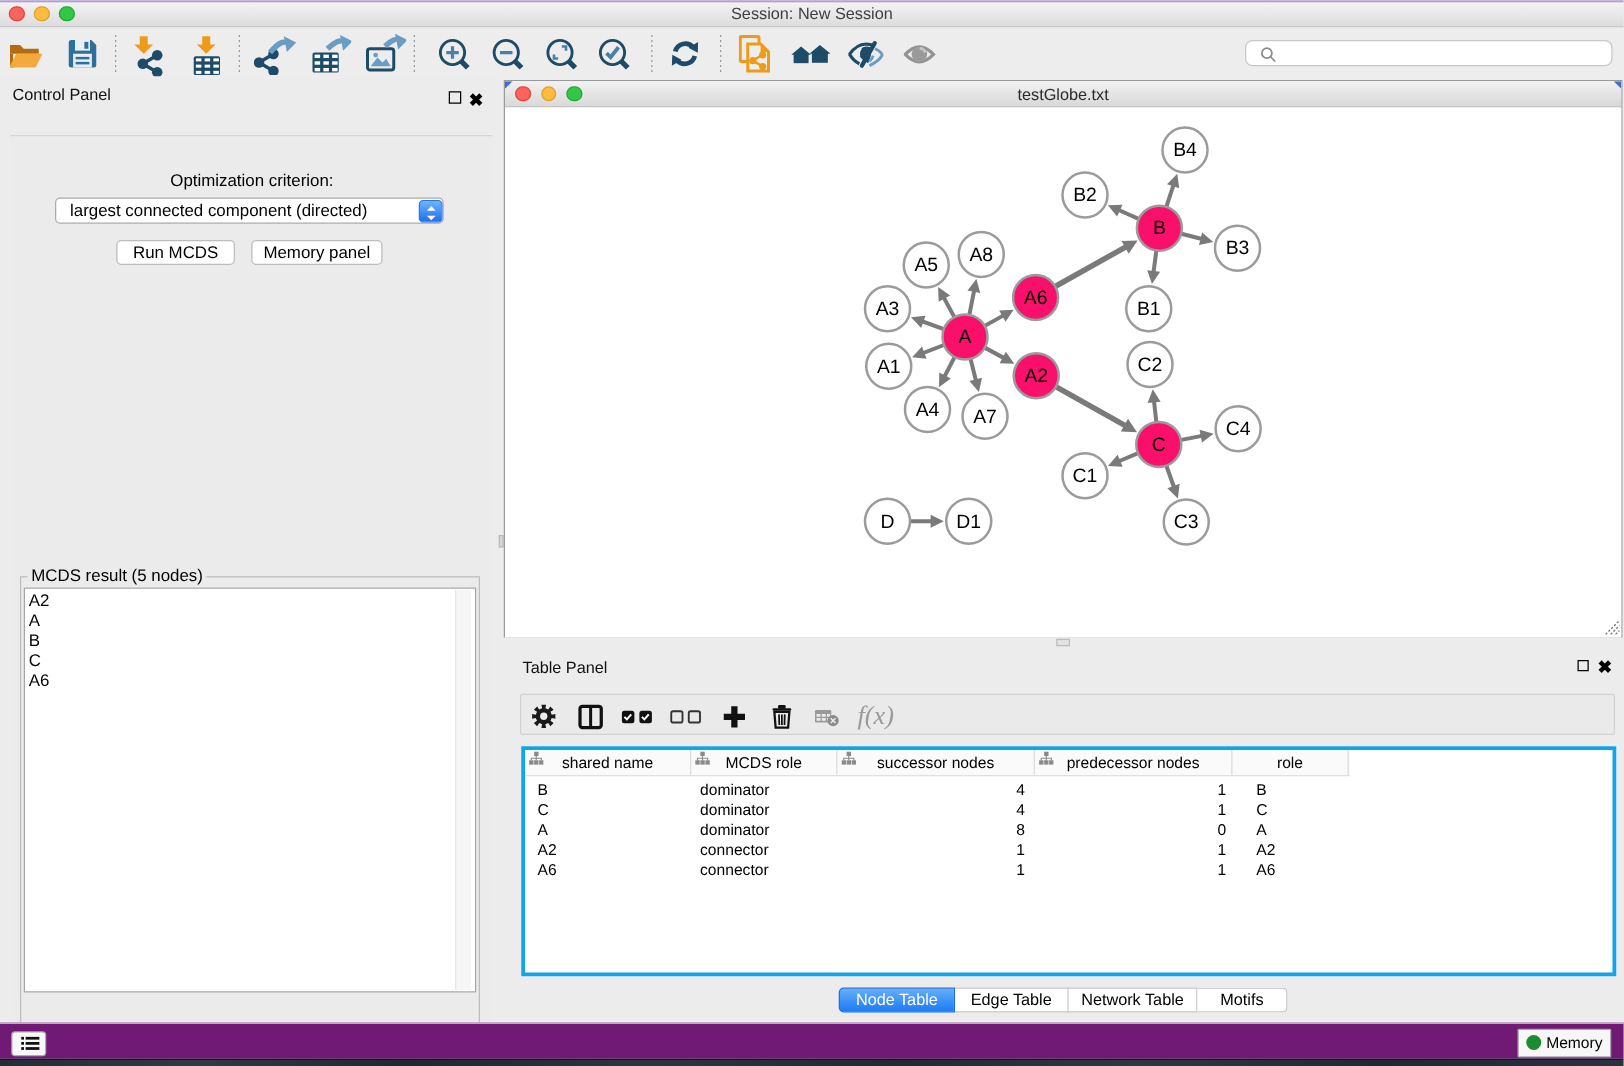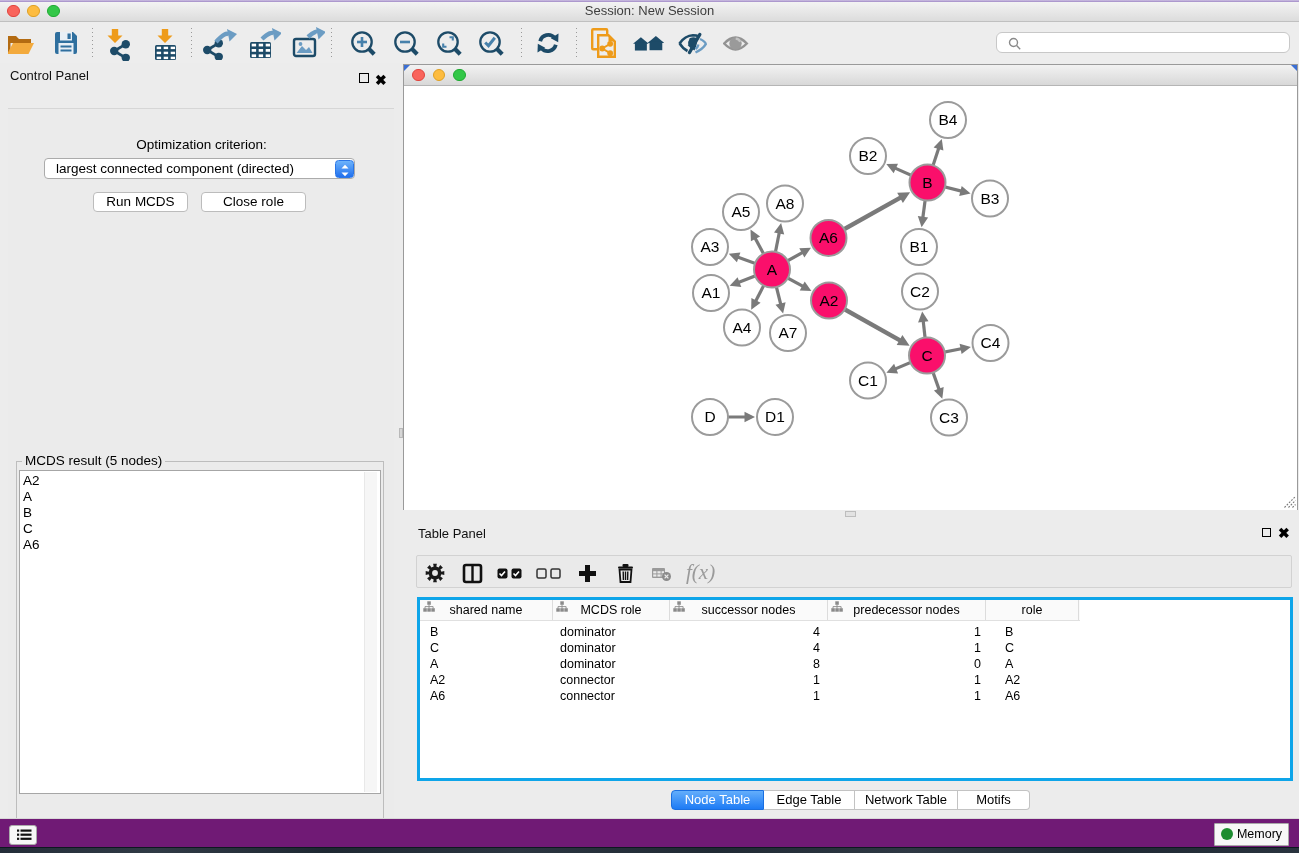--- a/index.html
+++ b/index.html
@@ -189,36 +189,37 @@
     <div style="position:absolute;left:11px;top:2px;font-size:13.5px">largest connected component (directed)</div>
     <div style="position:absolute;right:0.5px;top:0.5px;width:19px;height:18px;background:linear-gradient(#6db3fb,#2170ee);border-radius:3.5px;border:1px solid #2a76e8">
       <svg width="18" height="19" viewBox="0 0 18 19">
           <path d="M5.5 7.5 L9 3.8 L12.5 7.5 Z" fill="#fff"></path>
           <path d="M5.5 11.5 L9 15.2 L12.5 11.5 Z" fill="#fff"></path>
         </svg>
     </div>
   </div>
 
   <div class="abs" style="left:93px;top:129px;width:95px;height:20px;background:#fff;border:1px solid #bcbcbc;border-radius:4px;text-align:center;line-height:18px;font-size:13.5px">Run MCDS</div>
-  <div class="abs" style="left:201px;top:129px;width:105px;height:20px;background:#fff;border:1px solid #bcbcbc;border-radius:4px;text-align:center;line-height:18px;font-size:13.5px">Close role</div>
+  <div class="abs" style="left:201px;top:129px;width:105px;height:20px;background:#fff;border:1px solid #bcbcbc;border-radius:4px;text-align:center;line-height:18px;font-size:13.5px">Memory panel</div>
 
   <div class="abs" style="left:16px;top:398px;width:368px;height:382px;border:1px solid #bdbdbd">
     <div class="abs" style="left:5px;top:-9px;background:#ebebeb;padding:0 3px;font-size:13.5px">MCDS result (5 nodes)</div>
     <div class="abs" style="left:2px;top:8px;width:362px;height:324px;background:#fff;border:1px solid #a6a6a6">
       <div style="padding:2px 0 0 3px;font-size:13.5px;line-height:16px">A2<br>A<br>B<br>C<br>A6</div>
       <div class="abs" style="right:3px;top:1px;width:13px;height:320px;background:#f6f6f6;border-left:1px solid #e8e8e8"></div>
     </div>
   </div>
 </div>
 
 <div class="abs" style="left:403px;top:64px;width:895px;height:446px;background:#fff;border:1px solid #9a9a9a">
   <div class="abs" style="left:0;top:0;width:893px;height:21px;background:linear-gradient(#f2f2f2,#d8d8d8);border-bottom:1px solid #b5b5b5">
     <div class="abs ttl" style="left:8px;top:3.5px;background:#f9645c;border:0.5px solid #e0443e"></div>
     <div class="abs ttl" style="left:28.5px;top:3.5px;background:#fdbc40;border:0.5px solid #dfa023"></div>
     <div class="abs ttl" style="left:49px;top:3.5px;background:#33c748;border:0.5px solid #1eaa32"></div>
+    <div class="abs" style="left:0;right:0;top:3px;text-align:center;font-size:13px;color:#2a2a2a">testGlobe.txt</div>
     <svg width="6" height="6" style="position:absolute;left:0;top:0">
         <path d="M0 0 L6 0 L0 6 Z" fill="#3b6fd4"></path>
       </svg>
       <svg width="6" height="6" style="position:absolute;right:0;top:0">
         <path d="M6 0 L0 0 L6 6 Z" fill="#3b6fd4"></path>
       </svg>
   </div>
   <div id="graphbox" class="abs" style="left:0;top:21px;width:893px;height:424px;background:#fff;overflow:hidden">
       <svg width="893" height="424" style="position:absolute;left:0;top:0">
         <g stroke="#7a7a7a" fill="#7a7a7a">

